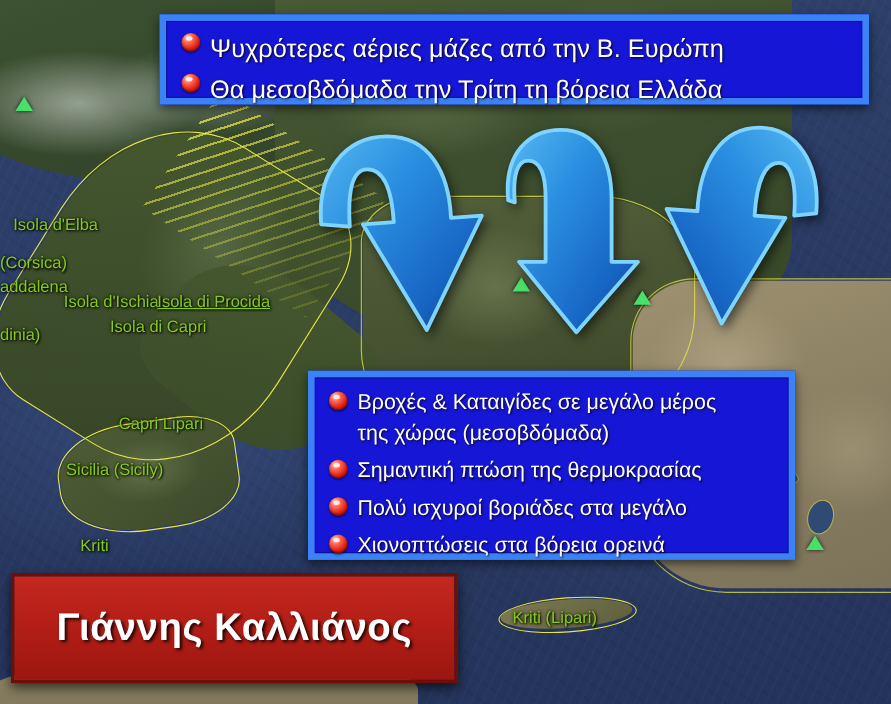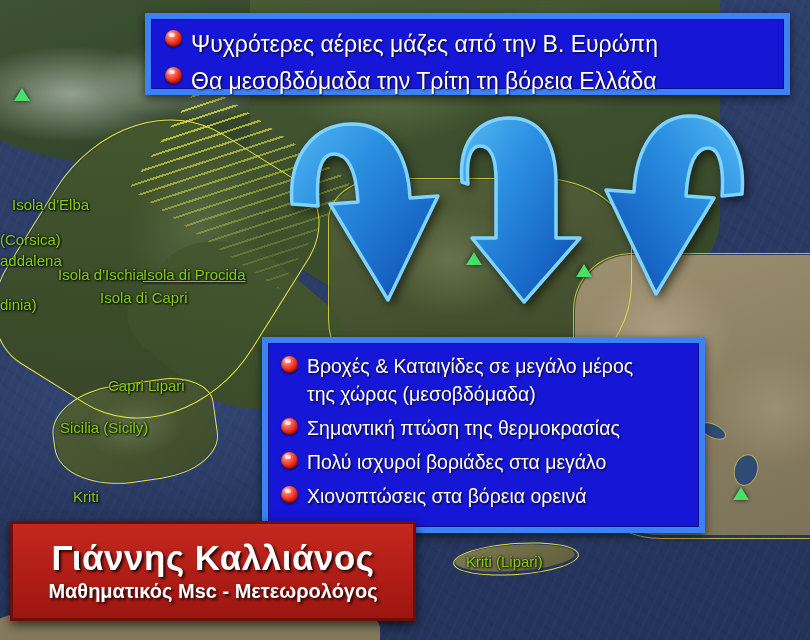--- a/index.html
+++ b/index.html
@@ -136,21 +136,21 @@
     background:
       radial-gradient(circle at 34% 26%, #ffd2cb 0%, #ff6a55 26%, #e01f10 62%, #8d0a05 100%);
     box-shadow:0 1px 2px rgba(0,0,0,.7), inset 0 -1px 2px rgba(0,0,0,.5);
     position:relative;}
   .bullet:after{content:"";position:absolute;left:25%;top:16%;width:36%;height:26%;
     border-radius:50%;background:rgba(255,255,255,.75);filter:blur(.6px);}
 
   #top-panel{left:145px;top:13px;width:645px;height:82px;padding:7px 14px 0 14px;box-sizing:border-box;}
   #top-panel li{font-size:23px;line-height:37px;}
 
-  #info-panel{left:262px;top:337px;width:443px;height:196px;padding:9px 14px 16px 13px;box-sizing:border-box;}
+  #info-panel{left:280px;top:337px;width:443px;height:172px;padding:9px 14px 16px 13px;box-sizing:border-box;}
   #info-panel li{font-size:19.5px;line-height:28px;margin-bottom:6px;}
   #info-panel li .txt{display:block;}
 
   
   #credit{position:absolute;left:10px;top:521px;width:400px;height:94px;
     background:linear-gradient(180deg,#c4281f 0%,#b01d16 55%,#9c1610 100%);
     border:3px solid #6e0e09;
     box-shadow:0 4px 10px rgba(0,0,0,.65);
     display:flex;flex-direction:column;align-items:center;justify-content:center;}
   #credit .name{color:#fff;font-size:35px;font-weight:bold;letter-spacing:.5px;
@@ -278,16 +278,15 @@
       </li>
       <li>
         <span class="bullet"></span>
         <span class="txt">Χιονοπτώσεις στα βόρεια ορεινά</span>
       </li>
     </ul>
   </div>
 
   <div id="credit">
     <div class="name">Γιάννης Καλλιάνος</div>
-    <div class="role">Μαθηματικός Msc - Μετεωρολόγος</div>
   </div>
 
 </div>
 
 </body></html>

